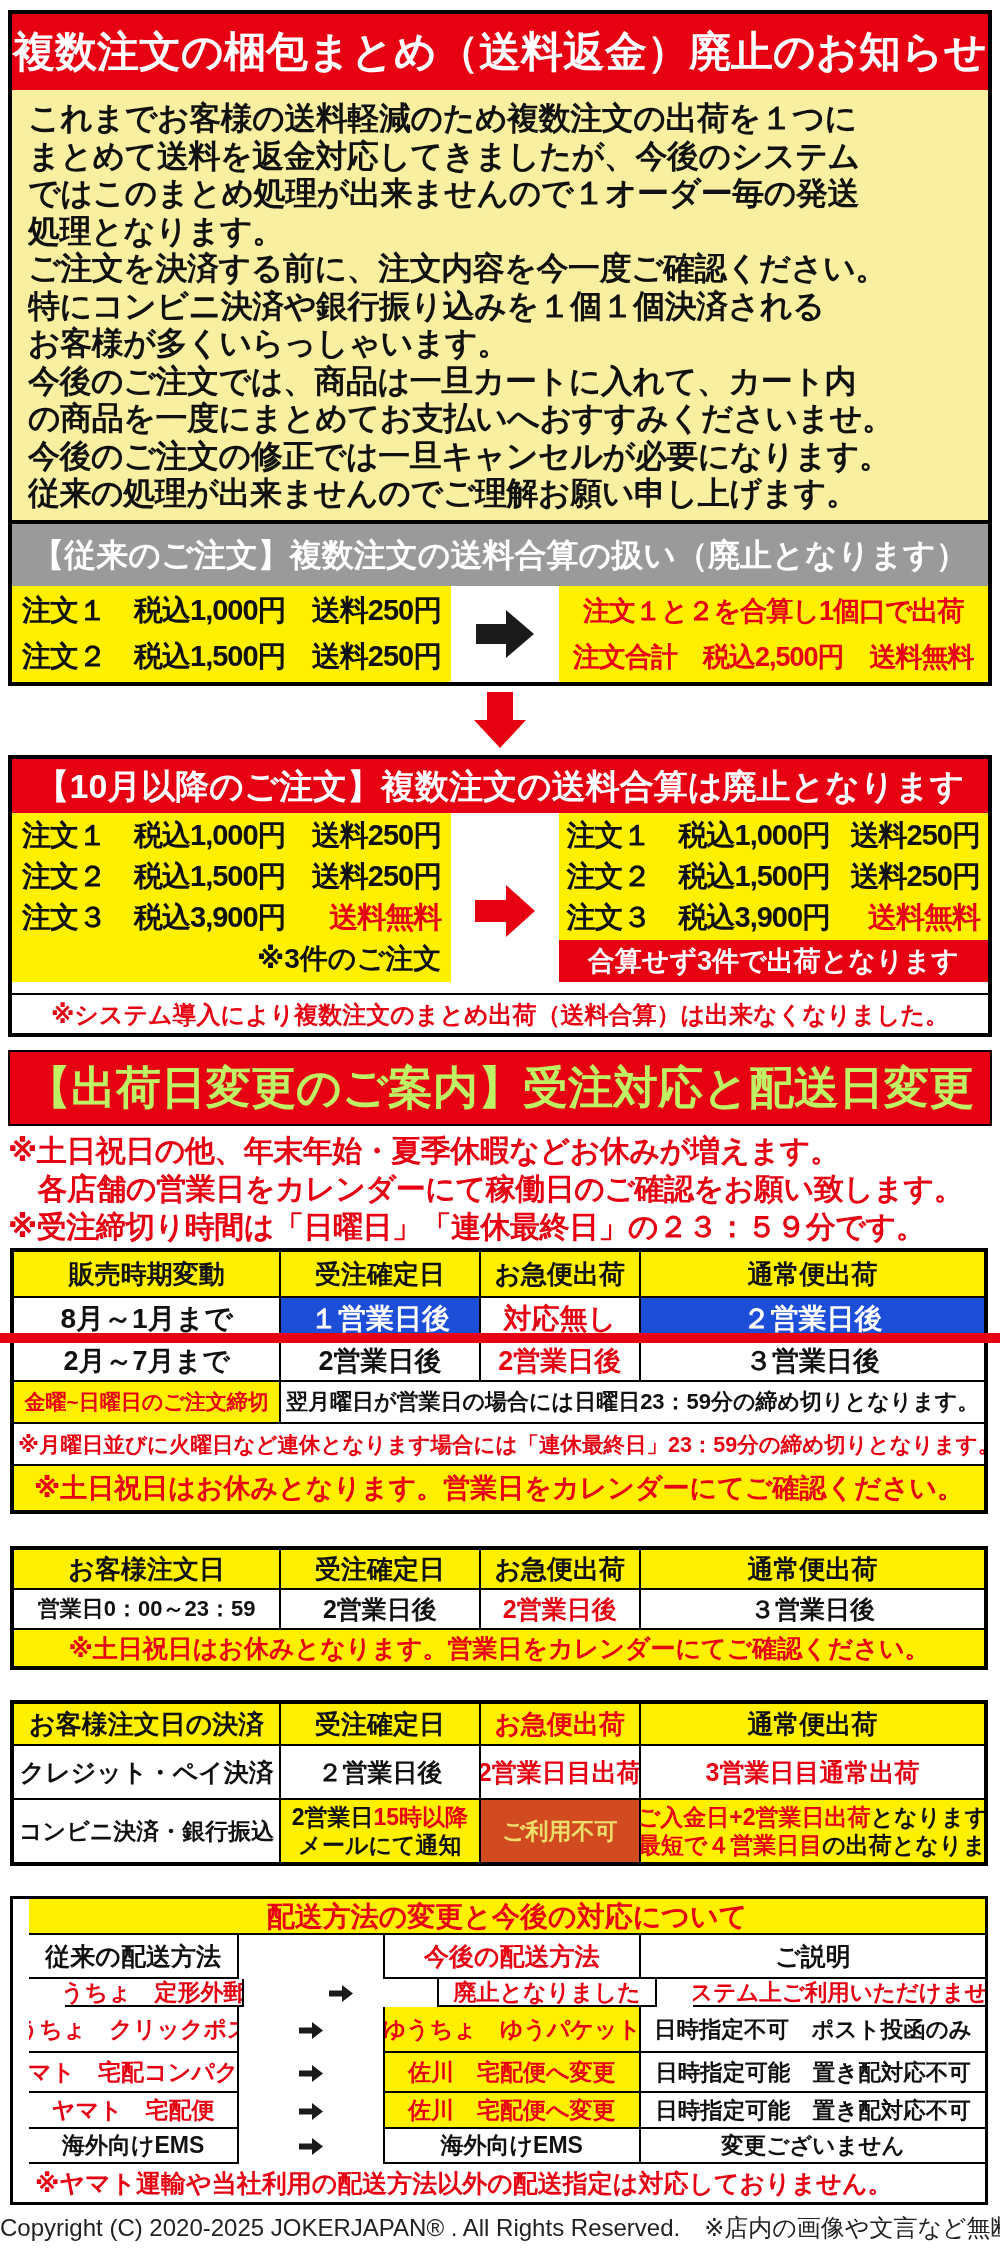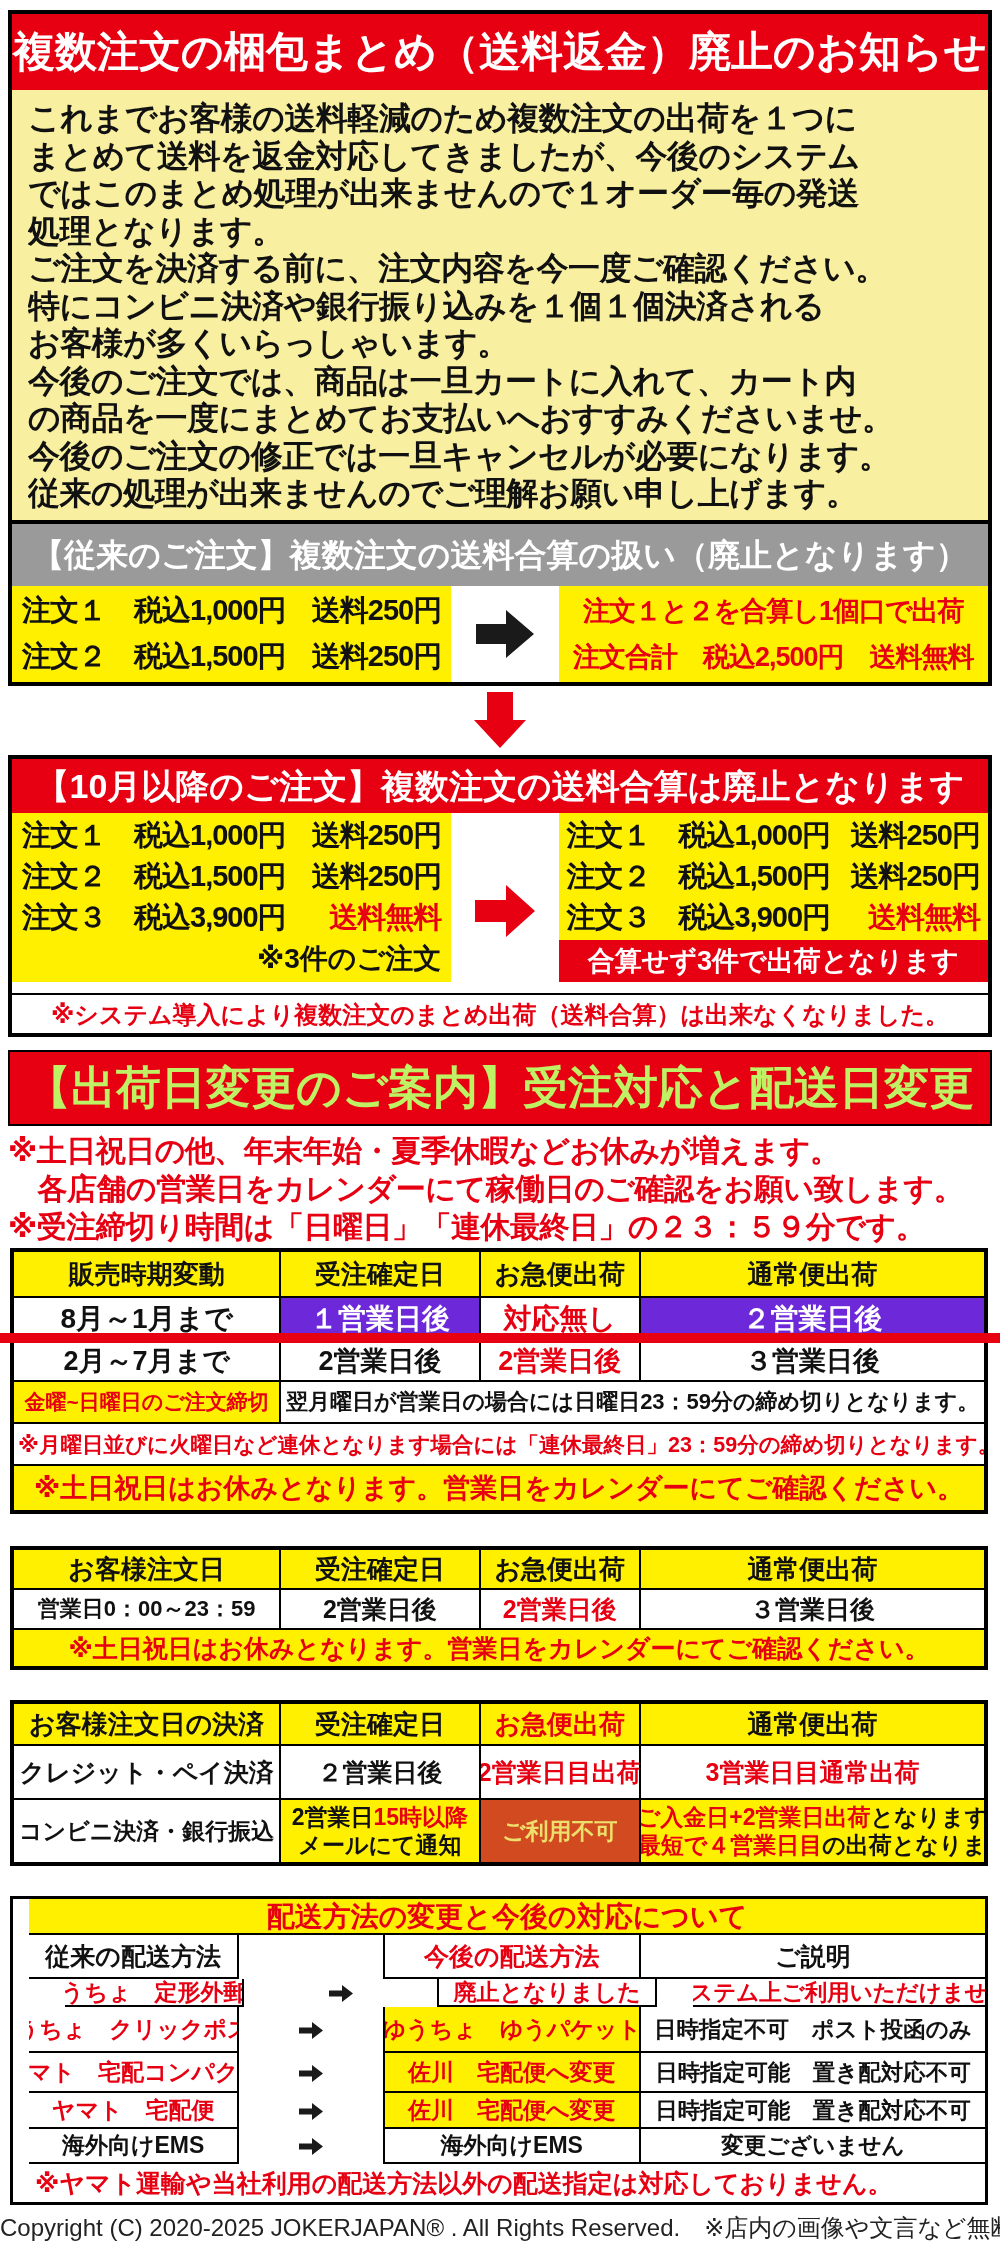--- a/index.html
+++ b/index.html
@@ -58,21 +58,21 @@
   .rednotes .line { font-size:30px; line-height:38px; white-space:nowrap; letter-spacing:-0.5px; }
 
   
   .gtable { left:10px; right:12px; border:3px solid #000; background:#fff; }
   .grow { display:flex; }
   .gcell { border:1.5px solid #000; display:flex; align-items:center; justify-content:center;
     text-align:center; white-space:nowrap; overflow:hidden; }
   .c1 { width:27.5%; } .c2 { width:20.5%; } .c3 { width:16.5%;text-align:center; } .c4 { width:35.5%; }
   .cspan3 { width:72.5%; } .cspan4 { width:100%; }
   .ylw { background:#fff000; }
-  .org { background:#6d28d9; color:#fff; }
+  .org { background:#1d4ed8; color:#fff; }
   .hdr { font-size:26px; }
 
   .table1 { top:1248px; }
   .table1 .hrow .gcell { height:46px; }
   .table1 .r1 .gcell { height:44px; font-size:28px; }
   .table1 .r2 .gcell { height:40px; font-size:27px; }
   .table1 .r3 .gcell { height:42px; }
   .t1-r3label { font-size:21px; }
   .t1-r3text { font-size:22px; }
   .table1 .n1 { height:42px; font-size:21.5px; justify-content:flex-start; padding-left:4px; }

